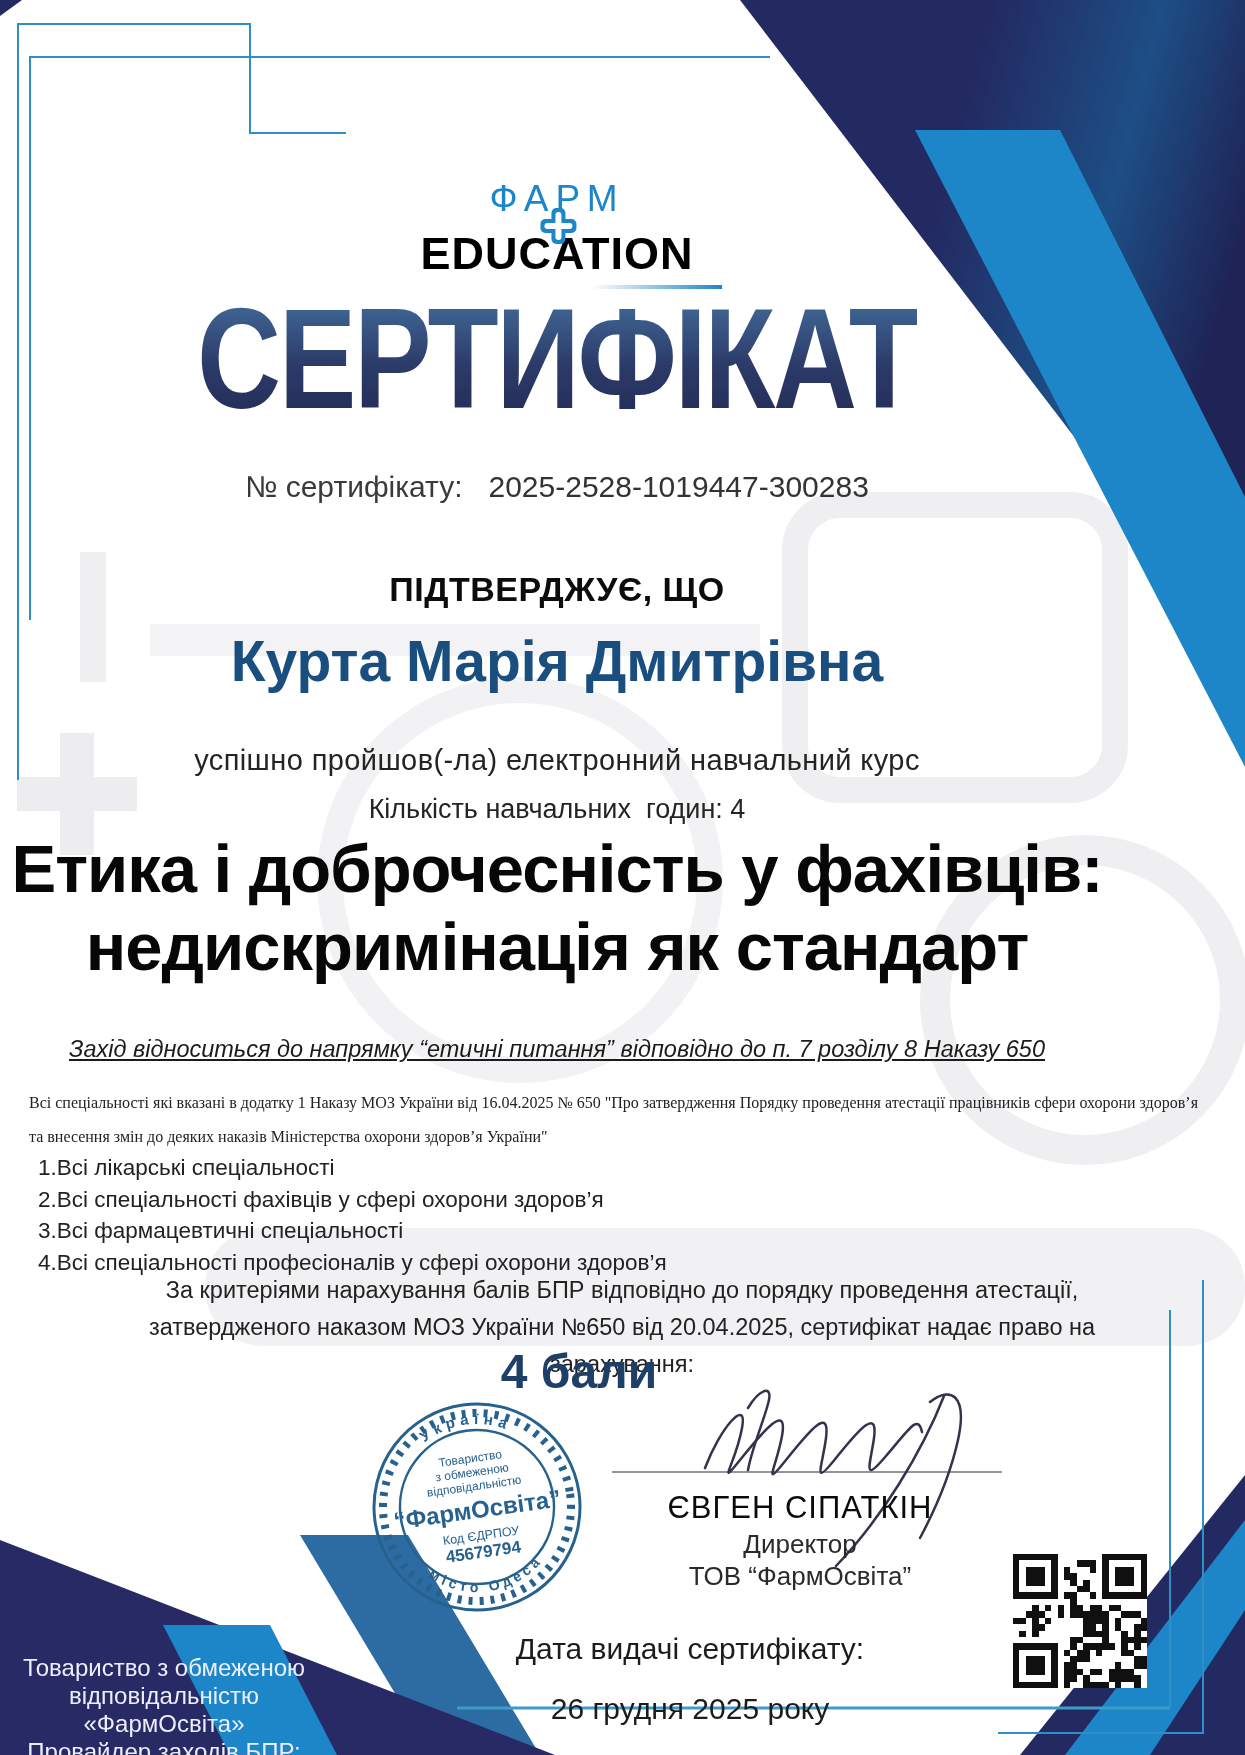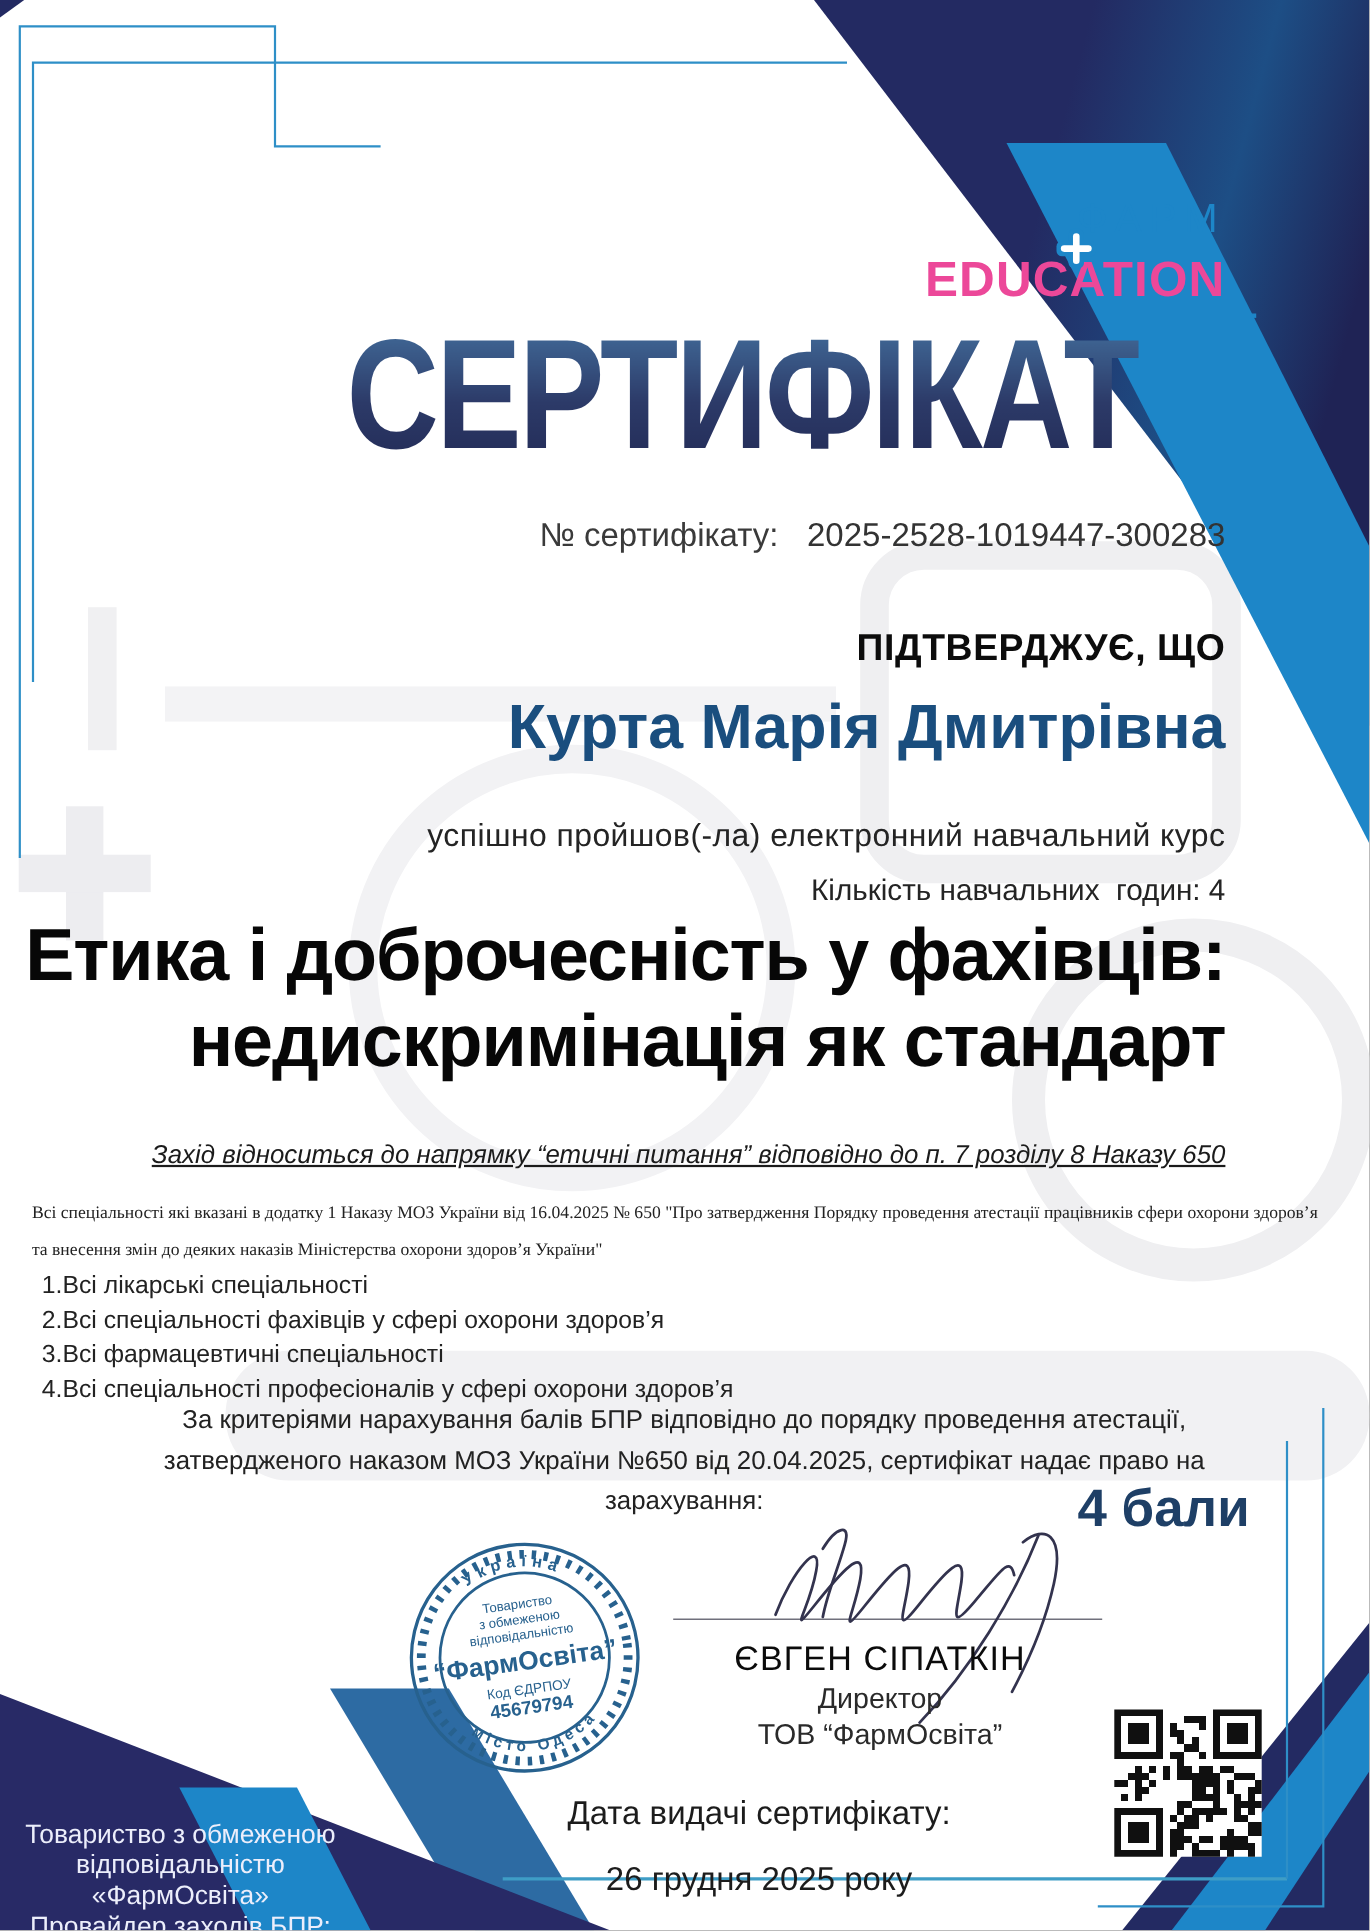--- a/index.html
+++ b/index.html
@@ -1,27 +1,27 @@
 <!DOCTYPE html>
 <html><head>
 <meta charset="utf-8">
 <style>
   html,body{margin:0;padding:0;background:#888;}
   #page{position:relative;width:1245px;height:1755px;margin:0 auto;background:#fff;overflow:hidden;
         font-family:"Liberation Sans","DejaVu Sans",sans-serif;color:#1e1e1e;}
   .abs{position:absolute;}
-  .ctr{left:0;width:1114px;text-align:right;}
+  .ctr{left:0;width:1114px;text-align:center;}
   svg{display:block;}
   .z0{z-index:0}.z1{z-index:1}.z3{z-index:3}
 
   
   #logo{top:178px;z-index:3;}
   #logo .inner{position:relative;display:inline-block;}
   .logo-farm{font-size:37px;letter-spacing:7px;color:#1d86c8;font-weight:500;}
-  .logo-edu{font-size:45px;font-weight:bold;letter-spacing:1px;color:#ec4899;margin-top:8px;}
+  .logo-edu{font-size:45px;font-weight:bold;letter-spacing:1px;color:#000000;margin-top:8px;}
   .plus-outer{position:absolute;left:50%;top:30px;width:36px;height:36px;transform:translateX(-46%);}
   .plus-outer i{position:absolute;background:#1d86c8;border-radius:5px;}
   .plus-outer .pv{left:11px;top:0;width:14px;height:36px;}
   .plus-outer .ph{left:0;top:11px;width:36px;height:14px;}
   .plus-outer .pv2{left:15px;top:4px;width:6px;height:28px;background:#fff;border-radius:3px;}
   .plus-outer .ph2{left:4px;top:15px;width:28px;height:6px;background:#fff;border-radius:3px;}
   .logo-underline{position:absolute;right:-28px;bottom:-9px;width:130px;height:4px;
       background:linear-gradient(90deg,rgba(29,134,200,0),#1d86c8);}
 
   

